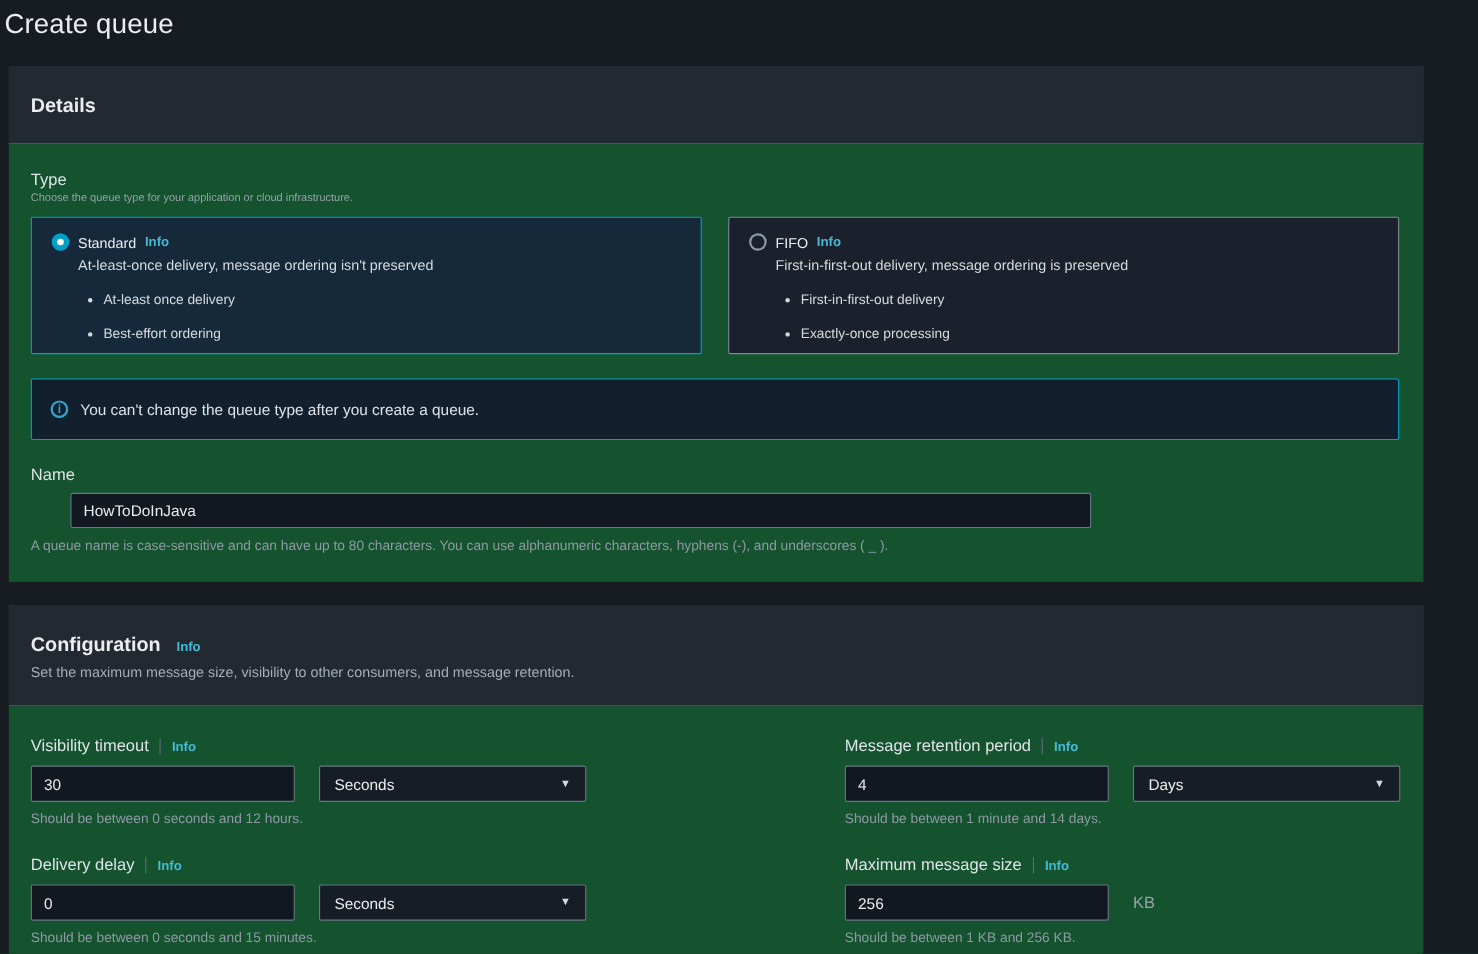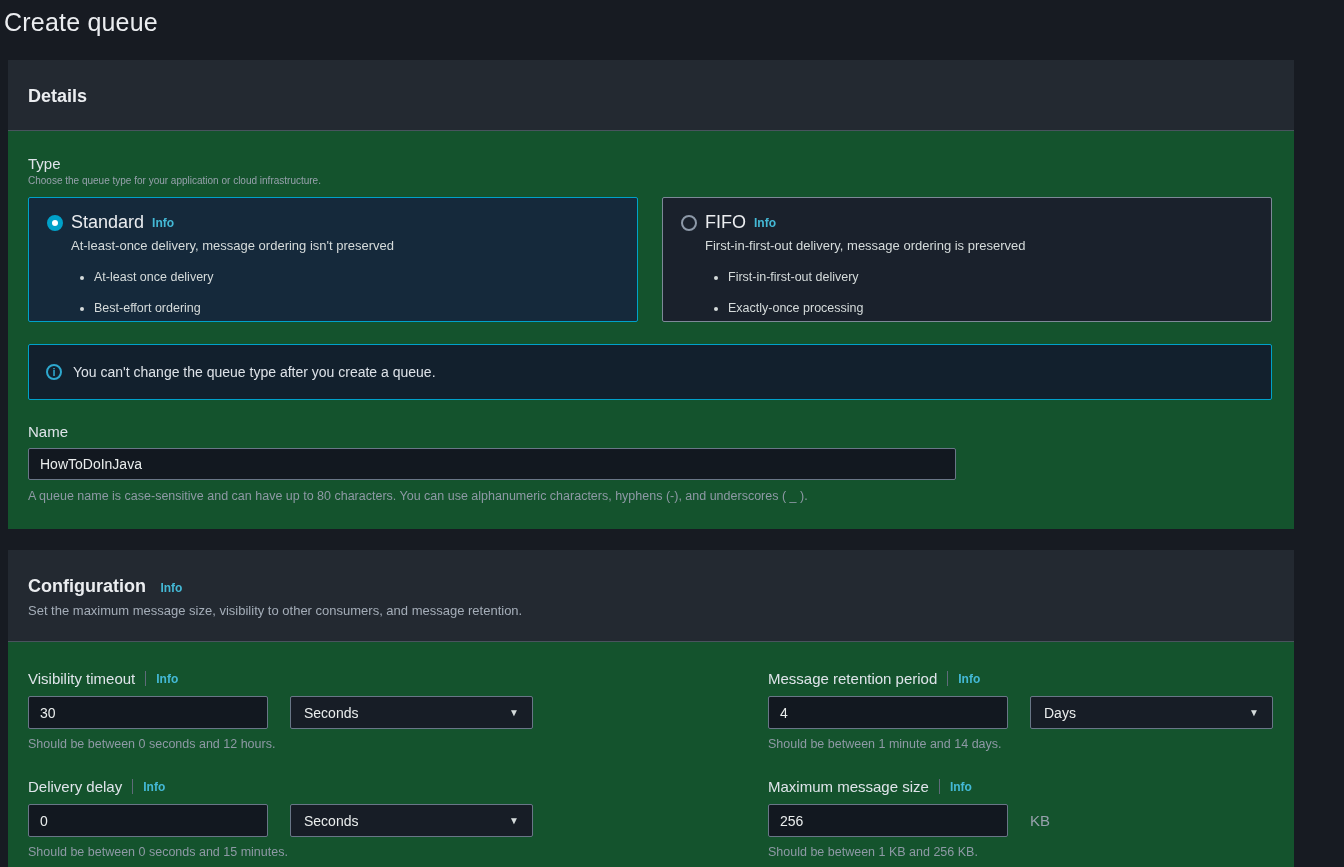--- a/index.html
+++ b/index.html
@@ -40,21 +40,21 @@
     border:1px solid #7d8998; border-radius:2px; background:#1a212c;
     height:125px; padding:14px 18px; cursor:pointer;
   }
   .type-card.selected { border-color:#00a1c9; background:#15293b; }
   .card-top { display:flex; align-items:center; gap:8px; }
   .radio {
     width:16px; height:16px; border-radius:50%; flex:0 0 16px;
     border:2px solid #8d99a8; background:transparent; cursor:pointer;
   }
   .radio.on { border:5px solid #00a1c9; background:#ffffff; }
-  .card-name { font-size:18px; color:#ebedf0; }
+  .card-name { font-size:13px; color:#ebedf0; }
   .card-desc { margin:5px 0 0 24px; font-size:13px; color:#d5dbdb; }
   .card-bullets { margin:15px 0 0 27px; padding-left:20px; font-size:12.5px; color:#d5dbdb; }
   .card-bullets li { margin:17px 0; }
 
   
   .alert {
     margin-top:22px; height:56px; border:1px solid #00a1c9; border-radius:2px;
     background:#12202d; display:flex; align-items:center; padding:0 17px; gap:11px;
   }
   .alert-icon {
@@ -64,21 +64,21 @@
   }
   .alert-text { font-size:14px; color:#dde2e8; }
 
   
   .name-block { margin-top:23px; }
   .text-input {
     display:block; background:#121820; border:1px solid #697687; border-radius:2px;
     color:#eaeded; font-size:14px; padding:0 11px; height:32px; outline:none;
     font-family:"Liberation Sans","DejaVu Sans",sans-serif;
   }
-  .name-input { width:928px; margin-top:8px; }
+  .name-input { width:928px; margin-top:8px;margin-left:36px; }
   .help-text { margin-top:9px; font-size:12.5px; color:#8e99a5; }
 
   
   .config-grid { display:grid; grid-template-columns:740px 1fr; row-gap:27px; margin-top:4px; }
   .controls { display:flex; align-items:center; gap:22px; margin-top:9px; }
   .value-input { width:240px; height:33px; }
   .unit-select {
     width:243px; height:33px; background:#171d26; border:1px solid #697687; border-radius:2px;
     color:#eaeded; font-size:14px; display:flex; align-items:center; justify-content:space-between;
     padding:0 13px; cursor:pointer;

